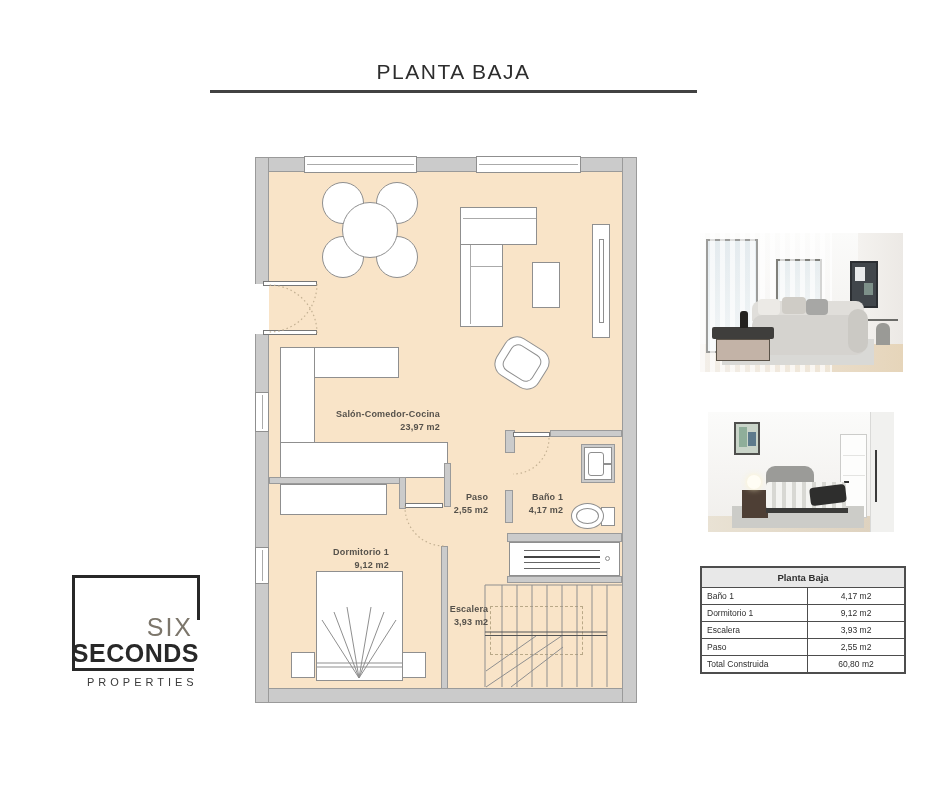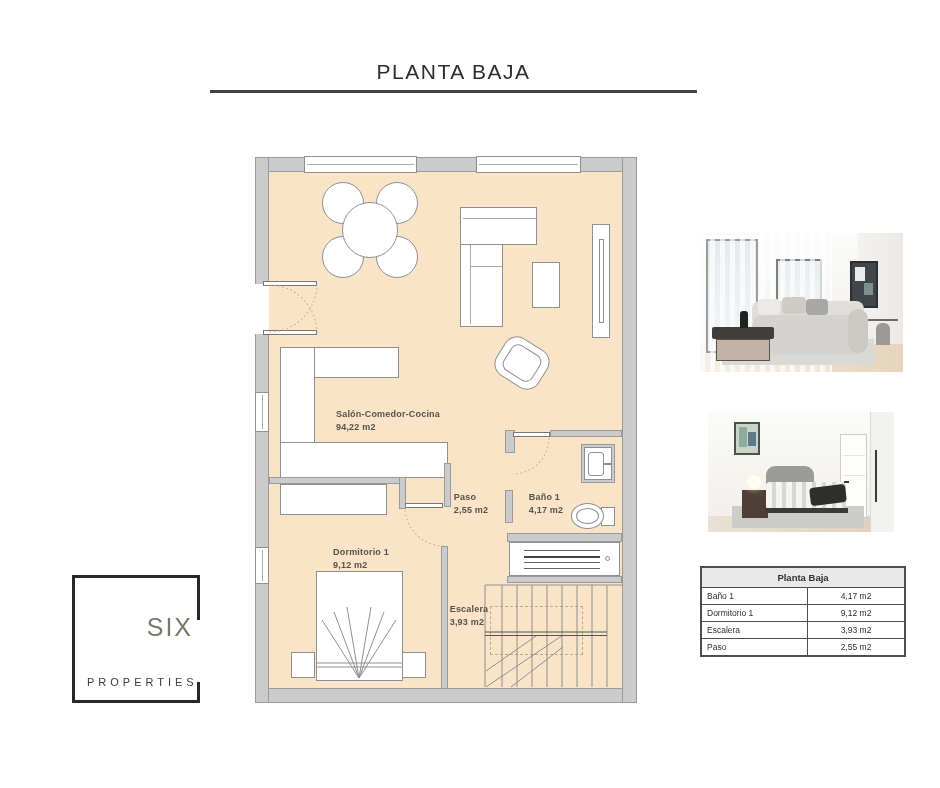--- a/index.html
+++ b/index.html
@@ -3,37 +3,37 @@
 <meta charset="utf-8">
 <style>
   html,body{margin:0;padding:0;background:#fff;}
   #canvas{position:relative;width:940px;height:788px;background:#fff;overflow:hidden;
           font-family:"Liberation Sans",sans-serif;}
   .abs{position:absolute;}
   .wall{position:absolute;background:#cbcbcb;border:1px solid #9a9a9a;box-sizing:border-box;}
   .furn{position:absolute;background:#fff;border:1px solid #8f8f8f;box-sizing:border-box;}
   .leaf{position:absolute;background:#fff;border:1px solid #777;box-sizing:border-box;}
   .thinline{position:absolute;background:#aaa;}
-  .room-label{position:absolute;transform:translateX(-50%);text-align:left;
+  .room-label{position:absolute;transform:translateX(-50%);text-align:right;
       font:600 9px/1.45 "Liberation Sans",sans-serif;color:#55514b;white-space:nowrap;letter-spacing:.2px;}
   .room-label span{display:block;}
   
   #page-title{position:absolute;left:210px;top:60px;width:487px;text-align:center;
       font-size:21px;letter-spacing:1.5px;color:#2d2d2d;}
   #title-rule{position:absolute;left:210px;top:90px;width:487px;height:3px;background:#424242;}
   
   #summary{position:absolute;left:700px;top:566px;width:206px;border-collapse:collapse;
       font-size:8.5px;color:#2e2e2e;}
   #summary th,#summary td{border:1px solid #4d4d4d;}
   #summary{border:2px solid #4d4d4d;}
   #summary th{background:#e8e8e8;font-size:9.5px;font-weight:bold;padding:4px 2px;}
   #summary td.lab{text-align:left;padding:3px 2px 3px 5px;width:98px;}
   #summary td.val{text-align:center;padding:3px 2px;}
   
-  #logo{position:absolute;left:72px;top:575px;width:128px;height:128px;border:3px solid #282828;box-sizing:border-box;}
+  #logo{position:absolute;left:72px;top:575px;width:128px;height:96px;border:3px solid #282828;box-sizing:border-box;}
   #logo .gap{position:absolute;right:-3px;top:42px;width:6px;height:62px;background:#fff;}
   #logo .six{position:absolute;right:4px;top:35px;font-size:25px;font-weight:500;letter-spacing:2px;color:#7c766b;}
   #logo .seconds{position:absolute;right:-2px;top:61px;font-size:25px;font-weight:700;letter-spacing:.5px;color:#282828;white-space:nowrap;}
   #logo .properties{position:absolute;left:12px;top:98px;font-size:11px;letter-spacing:4px;color:#3b3b3b;}
   
   .photo{position:absolute;overflow:hidden;background:linear-gradient(180deg,#fbfbfa,#f0eeeb);}
 </style>
 </head>
 <body>
 
@@ -146,21 +146,21 @@
         <path d="M231 540 L308 488 M231 524 L281 489 M256 540 L308 500"></path>
         <path d="M230 438 H367 M230 438 V540"></path>
       </g>
       <g stroke="#555" stroke-width="1.2" fill="none">
         <path d="M230 485 H352 M230 488.5 H352"></path>
       </g>
     </svg>
 
     <div class="room-label" style="left:133px;top:261px;">
       <span>Salón-Comedor-Cocina</span>
-        <span>94,22 m2</span>
+        <span>23,97 m2</span>
     </div>
     <div class="room-label" style="left:216px;top:344px;">
       <span>Paso</span>
         <span>2,55 m2</span>
     </div>
     <div class="room-label" style="left:291px;top:344px;">
       <span>Baño 1</span>
         <span>4,17 m2</span>
     </div>
     <div class="room-label" style="left:106px;top:399px;">
@@ -235,22 +235,27 @@
           <td class="val">9,12 m2</td>
         </tr>
     <tr>
           <td class="lab">Escalera</td>
           <td class="val">3,93 m2</td>
         </tr>
     <tr>
           <td class="lab">Paso</td>
           <td class="val">2,55 m2</td>
         </tr>
+    <tr>
+          <td class="lab">Total Construida</td>
+          <td class="val">60,80 m2</td>
+        </tr>
   </tbody>
     </table>
 
   <div id="logo">
     <div class="gap"></div>
     <div class="six">SIX</div>
+    <div class="seconds">SECONDS</div>
     <div class="properties">PROPERTIES</div>
   </div>
 
 </div>
 
 </body></html>

